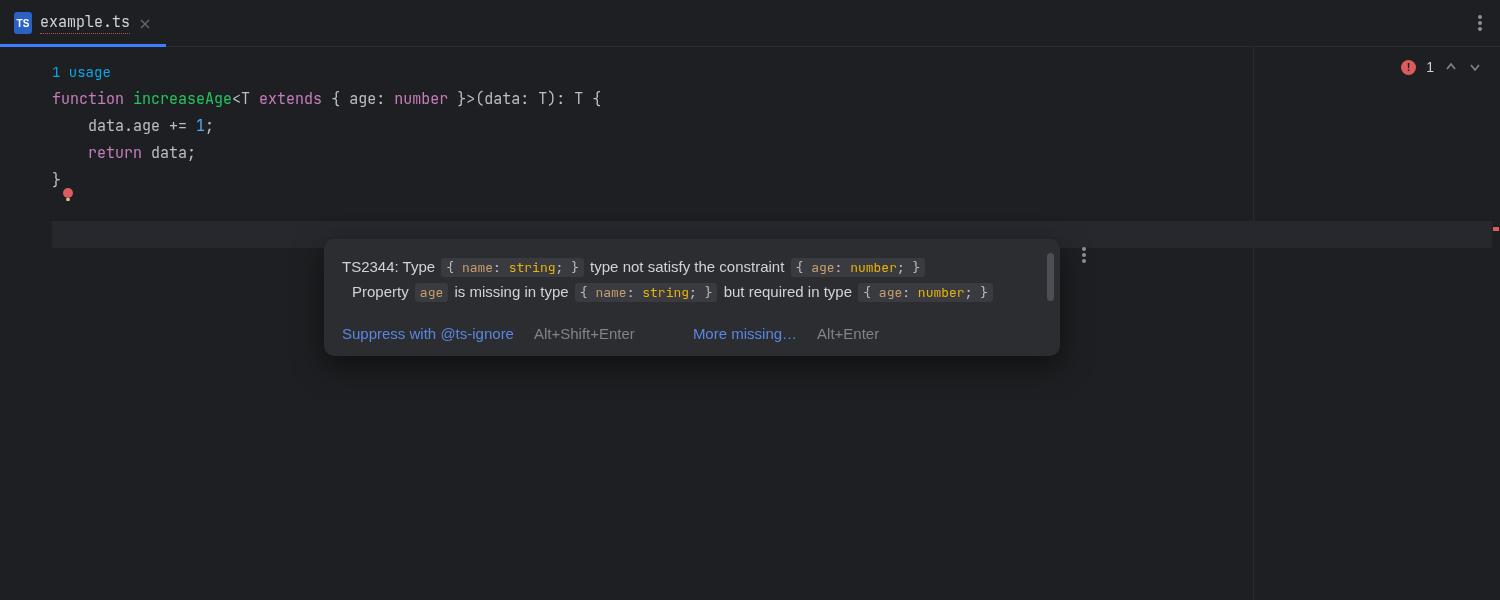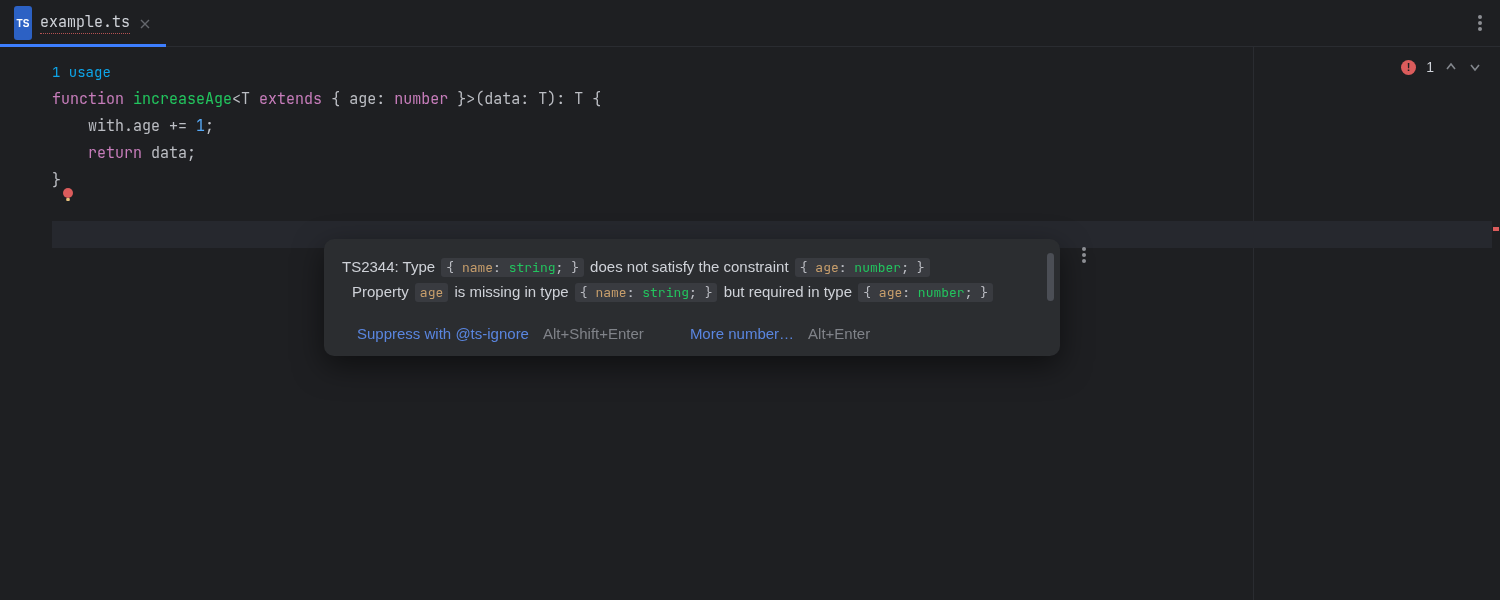--- a/index.html
+++ b/index.html
@@ -26,21 +26,21 @@
     display: flex;
     align-items: center;
     padding: 0 14px 0 14px;
     gap: 8px;
     cursor: pointer;
     position: relative;
     color: #cfd2d8;
   }
   .tab .file-icon {
     width: 18px;
-    height: 34px;
+    height: 22px;
     border-radius: 3px;
     background: #2c61c4;
     color: #fff;
     font-size: 10px;
     font-weight: 700;
     display: flex;
     align-items: center;
     justify-content: center;
     font-family: sans-serif;
   }
@@ -216,30 +216,29 @@
   .popup code.mono {
     font-family: "JetBrains Mono", Menlo, Consolas, monospace;
     font-size: 13px;
     background: #393b40;
     padding: 1px 5px;
     border-radius: 3px;
     margin: 0 2px;
     white-space: nowrap;
   }
   .popup code.mono .k   { color: #c79e6b; } 
-  .popup code.mono .ty  { color: #22c55e; } 
+  .popup code.mono .ty  { color: #eab308; } 
   .popup code.mono .p   { color: #bcbec4; }
   .popup .row2 { padding-left: 10px; }
   .popup .actions {
     display: flex;
     align-items: center;
-    gap: 14px;
+    gap: 20px;
     margin-top: 20px;
     font-size: 15px;
-    margin-left: 15px;
   }
   .popup .link { color: #5a86e0; cursor: pointer; }
   .popup .kbd  { color: #808389; text-align: center; }
   .popup .gap  { width: 18px; }
 
   .right-sep {
     position: absolute;
     right: 246px;
     top: 0; bottom: 0;
     width: 1px;
@@ -296,51 +295,51 @@
         </svg>
     </span>
   </div>
 
   <div class="right-rail">
     <div class="err-mark" style="top:180px"></div>
   </div>
 
 <pre class="code"><span class="hint-usage">1 usage</span>
 <span class="tok-key">function</span> <span class="tok-fn">increaseAge</span><span class="tok-punc">&lt;</span><span class="tok-type">T</span> <span class="tok-key">extends</span> <span class="tok-punc">{ </span><span class="tok-prop">age</span><span class="tok-punc">: </span><span class="tok-annot">number</span><span class="tok-punc"> }</span><span class="tok-punc">&gt;</span><span class="tok-punc">(</span><span class="tok-prop">data</span><span class="tok-punc">: </span><span class="tok-type">T</span><span class="tok-punc">)</span><span class="tok-punc">: </span><span class="tok-type">T</span><span class="tok-punc"> {</span>
-<span>    with.age += </span><span class="tok-num">1</span><span class="tok-punc">;</span>
+<span>    data.age += </span><span class="tok-num">1</span><span class="tok-punc">;</span>
 <span class="tok-key">    return</span><span> data;</span>
 <span class="tok-punc">}</span>
 
 <span class="tok-fn">increaseAge</span><span class="tok-punc">&lt;</span><span class="hl"><span class="squig-red">{ name: string }</span></span><span class="tok-punc">&gt;</span><span class="tok-punc">(</span> <span class="tok-param">data:</span> {<span class="tok-prop">age</span>: <span class="tok-num">25</span>, <span class="tok-prop">name</span>: <span class="tok-str">'Benny'</span><span class="tok-punc">});</span></pre>
 
   <div class="popup">
      <div class="popup-scroll"></div>
      <div class="popup-dots">
         <div class="dots3">
           <span></span>
         </div>
      </div>
 
      <div class="msg">
        <span>TS2344: Type </span>
        <code class="mono"><span class="p">{ </span><span class="k">name</span><span class="p">: </span><span class="ty">string</span><span class="p">; }</span></code>
-       <span> does not satisfy the constraint </span>
+       <span> type not satisfy the constraint </span>
        <code class="mono"><span class="p">{ </span><span class="k">age</span><span class="p">: </span><span class="ty">number</span><span class="p">; }</span></code>
        <div class="row2">
          <span>Property </span>
          <code class="mono"><span class="k">age</span></code>
          <span> is missing in type </span>
          <code class="mono"><span class="p">{ </span><span class="k">name</span><span class="p">: </span><span class="ty">string</span><span class="p">; }</span></code>
          <span> but required in type </span>
          <code class="mono"><span class="p">{ </span><span class="k">age</span><span class="p">: </span><span class="ty">number</span><span class="p">; }</span></code>
        </div>
      </div>
 
      <div class="actions">
        <span class="link">Suppress with @ts-ignore</span>
        <span class="kbd">Alt+Shift+Enter</span>
        <span class="gap"></span>
-       <span class="link">More number…</span>
+       <span class="link">More missing…</span>
        <span class="kbd">Alt+Enter</span>
      </div>
   </div>
 
 </div>
 
 </body></html>

